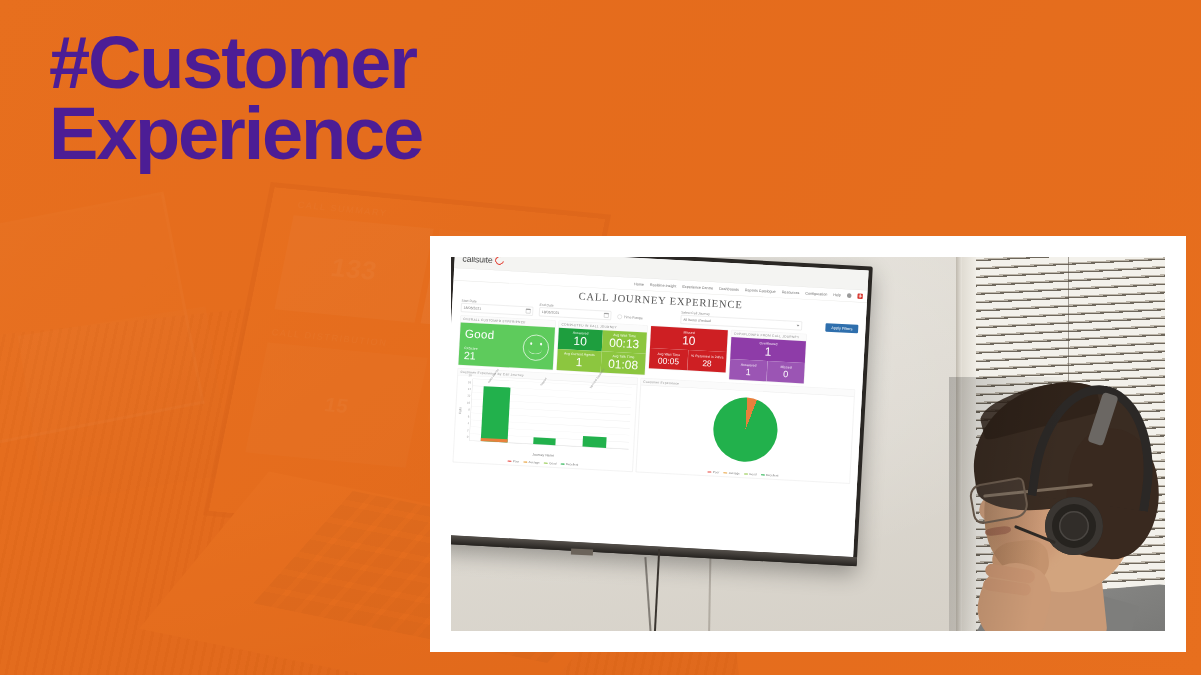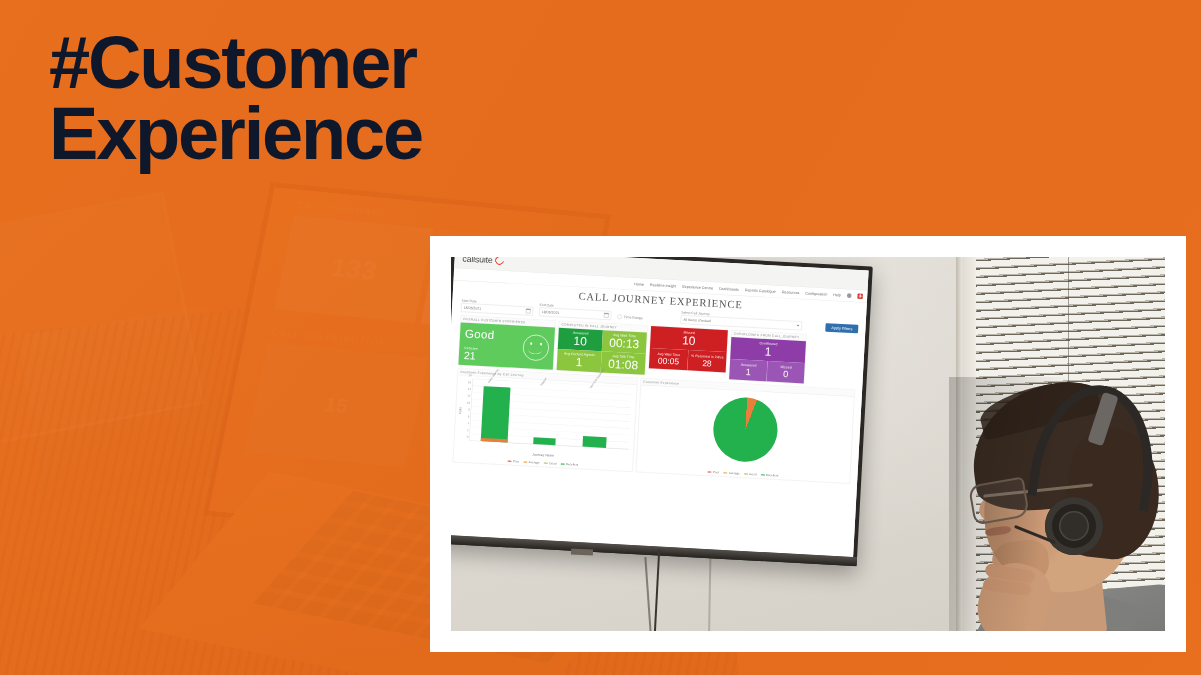--- a/index.html
+++ b/index.html
@@ -55,21 +55,21 @@
   }
   .bg-blob{position:absolute;background:rgba(255,255,255,.045);}
   .bg-overlay{position:absolute;inset:0;background:
       linear-gradient(120deg, rgba(232,113,31,.62) 0%, rgba(226,104,26,.55) 45%, rgba(232,113,31,.70) 100%);
       mix-blend-mode:normal;}
   .bg-tint{position:absolute;inset:0;background:rgba(230,108,28,.38);}
 
   
   .headline{
     position:absolute;left:49px;top:27px;width:620px;
-    color:#0f172a;font-weight:700;font-size:74px;line-height:.96;
+    color:#4c1d95;font-weight:700;font-size:74px;line-height:.96;
     letter-spacing:-2.2px;
     font-family:"Liberation Sans", sans-serif;
     white-space:pre-line;
   }
 
   
   .frame{
     position:absolute;left:430px;top:236px;width:756px;height:416px;
     background:#ffffff;
   }

